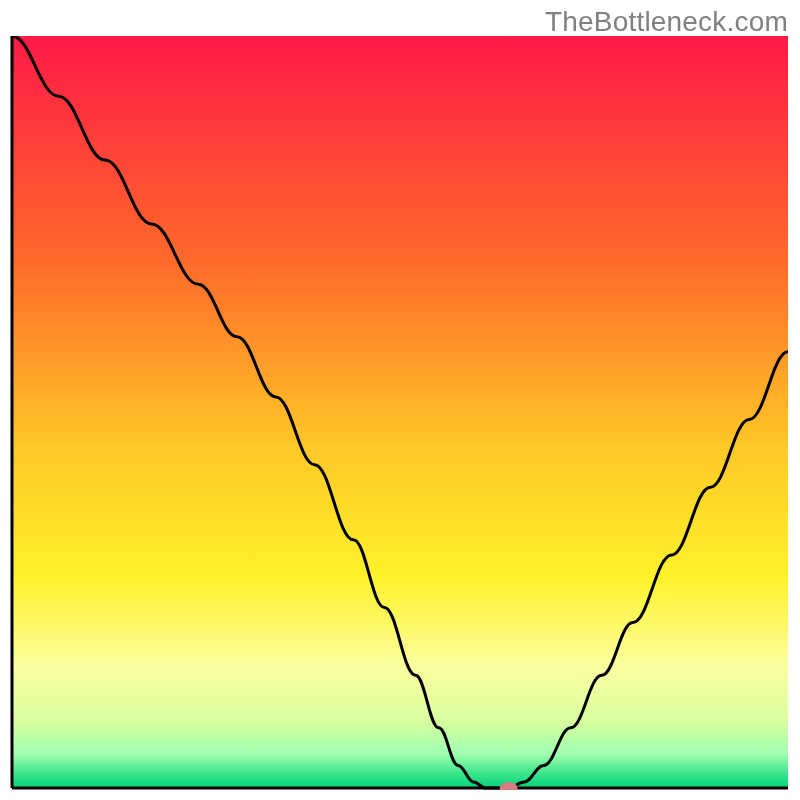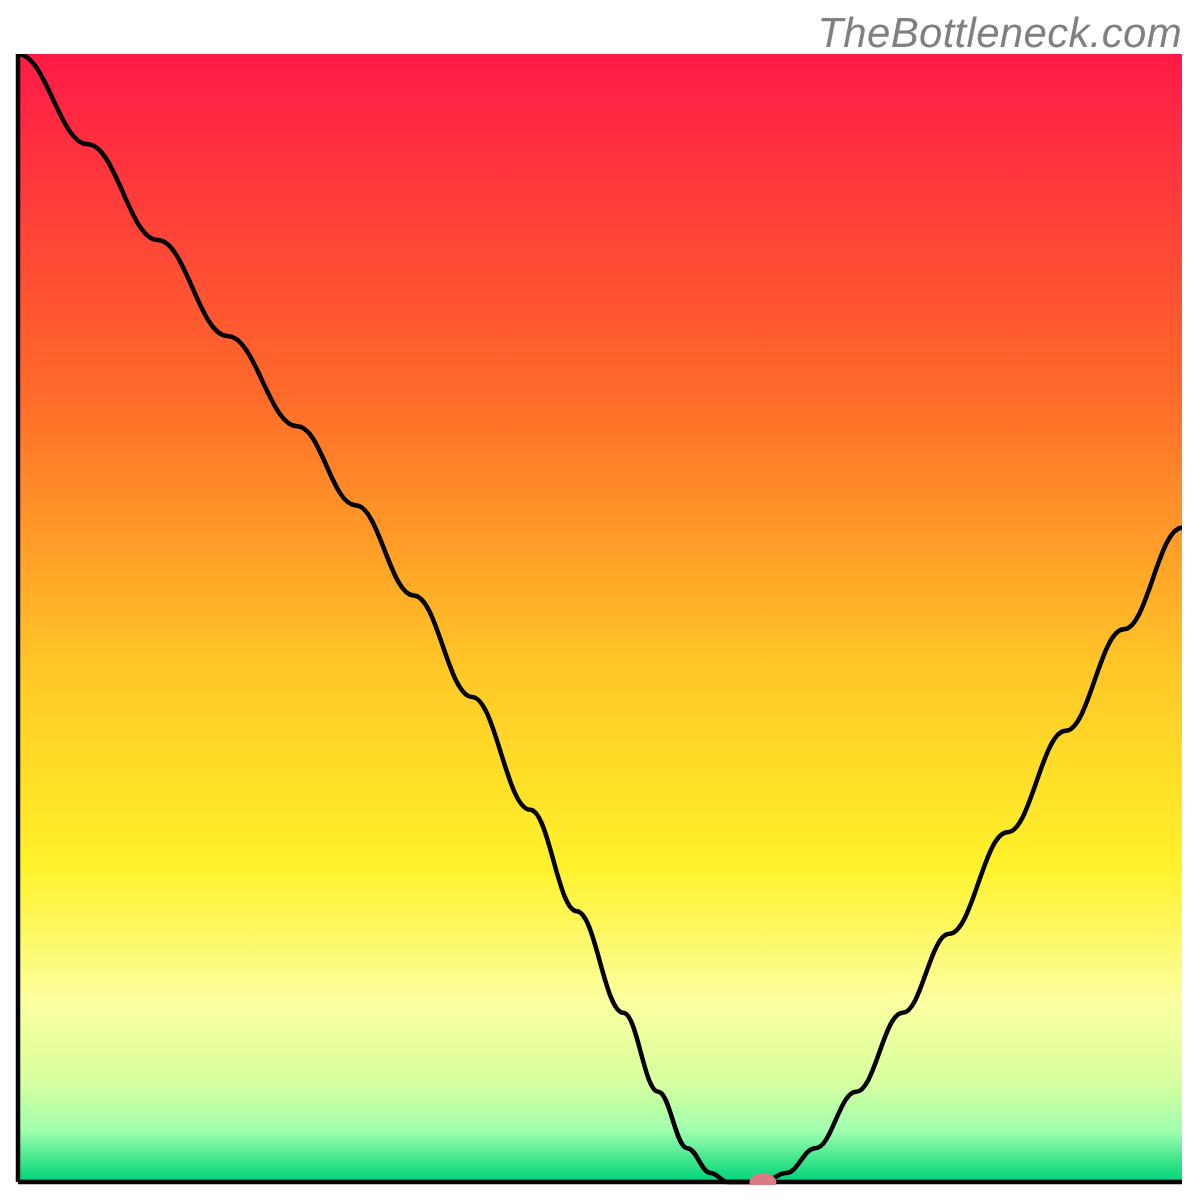--- a/index.html
+++ b/index.html
@@ -25,21 +25,20 @@
   }
   .watermark {
     position: absolute;
     top: 6px;
     right: 12px;
     font-family: Arial, Helvetica, sans-serif;
     font-size: 28px;
     font-weight: 400;
     letter-spacing: 0.2px;
     color: #808080;
-    font-style: italic;
   }
   svg {
     display: block;
   }
 </style>
 </head>
 <body>
 
 <div class="chart-container">
 

